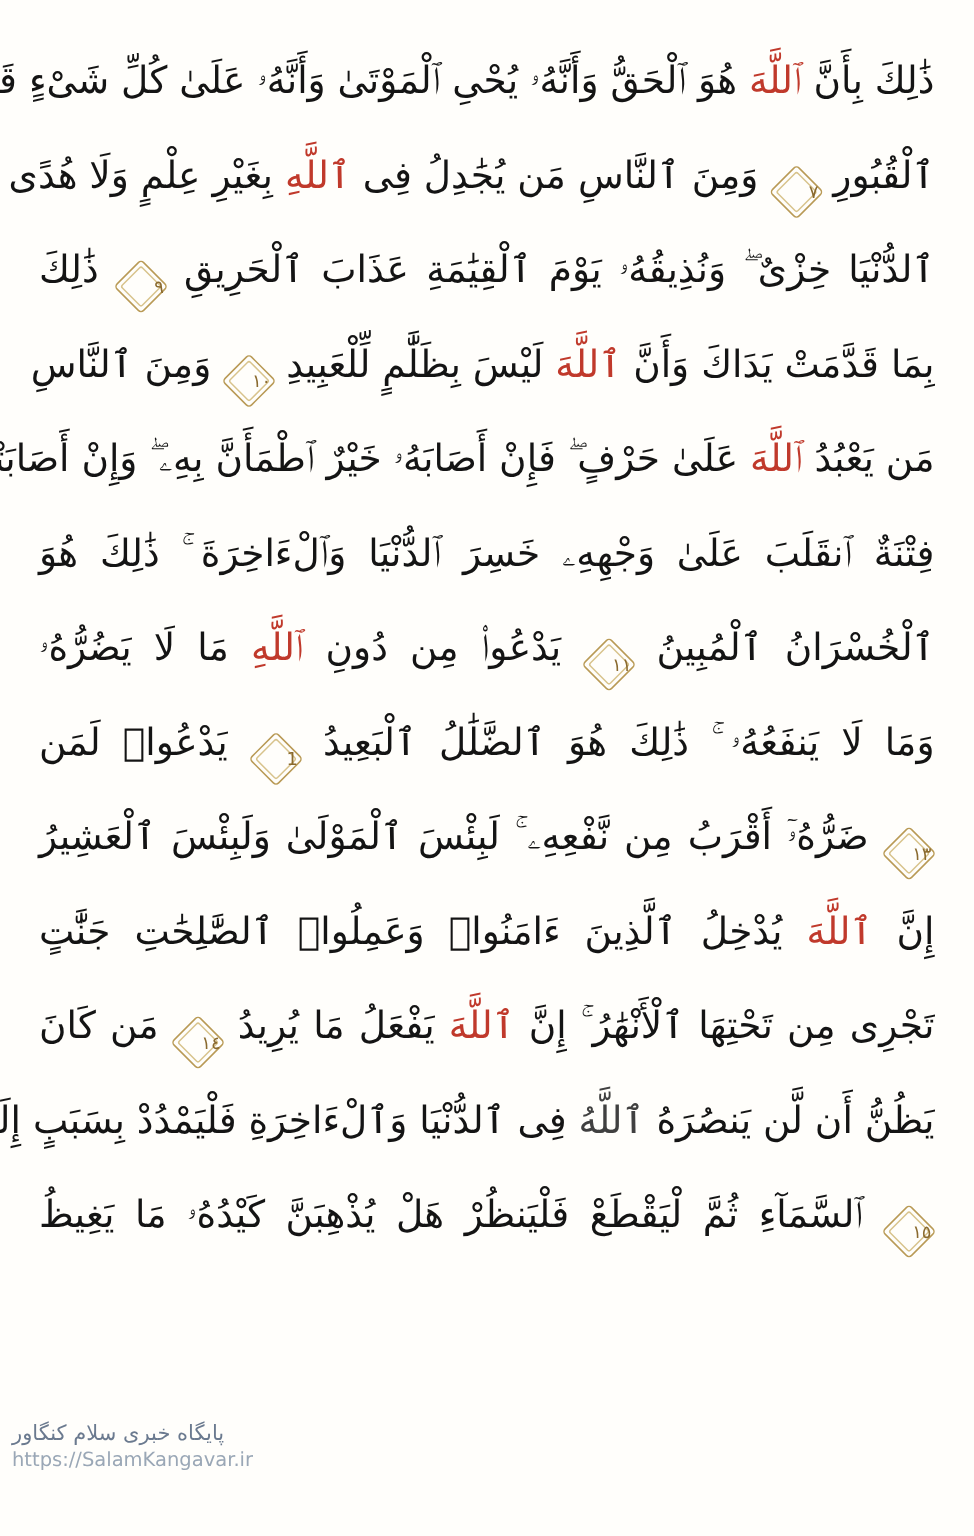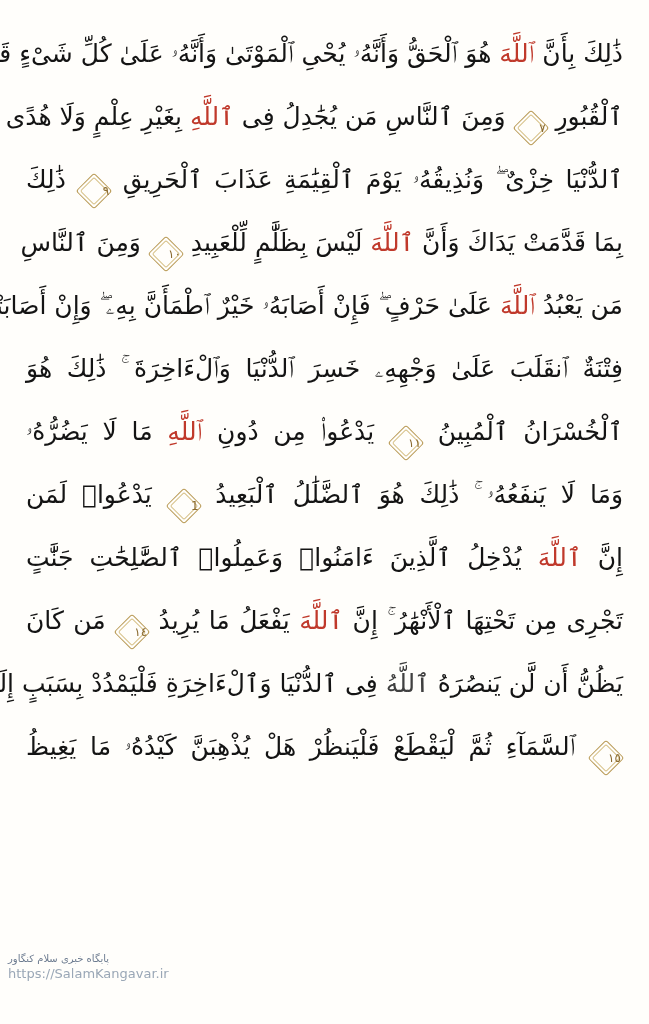--- a/index.html
+++ b/index.html
@@ -92,21 +92,21 @@
   }
   .watermark {
     position: absolute;
     left: 8px;
     bottom: 42px;
     text-align: left;
     direction: ltr;
     line-height: 1.25;
   }
   .watermark .wm-title {
-    font-size: 10px;
+    font-size: 14px;
     color: #6b7a8f;
     font-family: "DejaVu Sans", sans-serif;
   }
   .watermark .wm-url {
     font-size: 13px;
     color: #9aa7b6;
     font-family: "DejaVu Sans", sans-serif;
   }
   .footer-area {
     height: 10px;
@@ -156,20 +156,24 @@
       <span class="aya-mark"><span>١١</span></span>
       <span>يَدْعُوا۟ مِن دُونِ <span class="lafz" style="color:#c0392b">ٱللَّهِ</span> مَا لَا يَضُرُّهُۥ</span>
     </div>
 
     <div class="aya-line">
       <span>وَمَا لَا يَنفَعُهُۥ ۚ ذَٰلِكَ هُوَ ٱلضَّلَٰلُ ٱلْبَعِيدُ</span>
       <span class="aya-mark"><span>1</span></span>
       <span>يَدْعُوا۟ لَمَن</span>
     </div>
 
+    <div class="aya-line">
+      <span class="aya-mark"><span>١٣</span></span>
+      <span>ضَرُّهُۥٓ أَقْرَبُ مِن نَّفْعِهِۦ ۚ لَبِئْسَ ٱلْمَوْلَىٰ وَلَبِئْسَ ٱلْعَشِيرُ</span>
+    </div>
 
     <div class="aya-line">
       <span>إِنَّ <span class="lafz" style="color:#c0392b">ٱللَّهَ</span> يُدْخِلُ ٱلَّذِينَ ءَامَنُوا۟ وَعَمِلُوا۟ ٱلصَّٰلِحَٰتِ جَنَّٰتٍ</span>
     </div>
 
     <div class="aya-line">
       <span>تَجْرِى مِن تَحْتِهَا ٱلْأَنْهَٰرُ ۚ إِنَّ <span class="lafz" style="color:#c0392b">ٱللَّهَ</span> يَفْعَلُ مَا يُرِيدُ</span>
       <span class="aya-mark"><span>١٤</span></span>
       <span>مَن كَانَ</span>
     </div>

